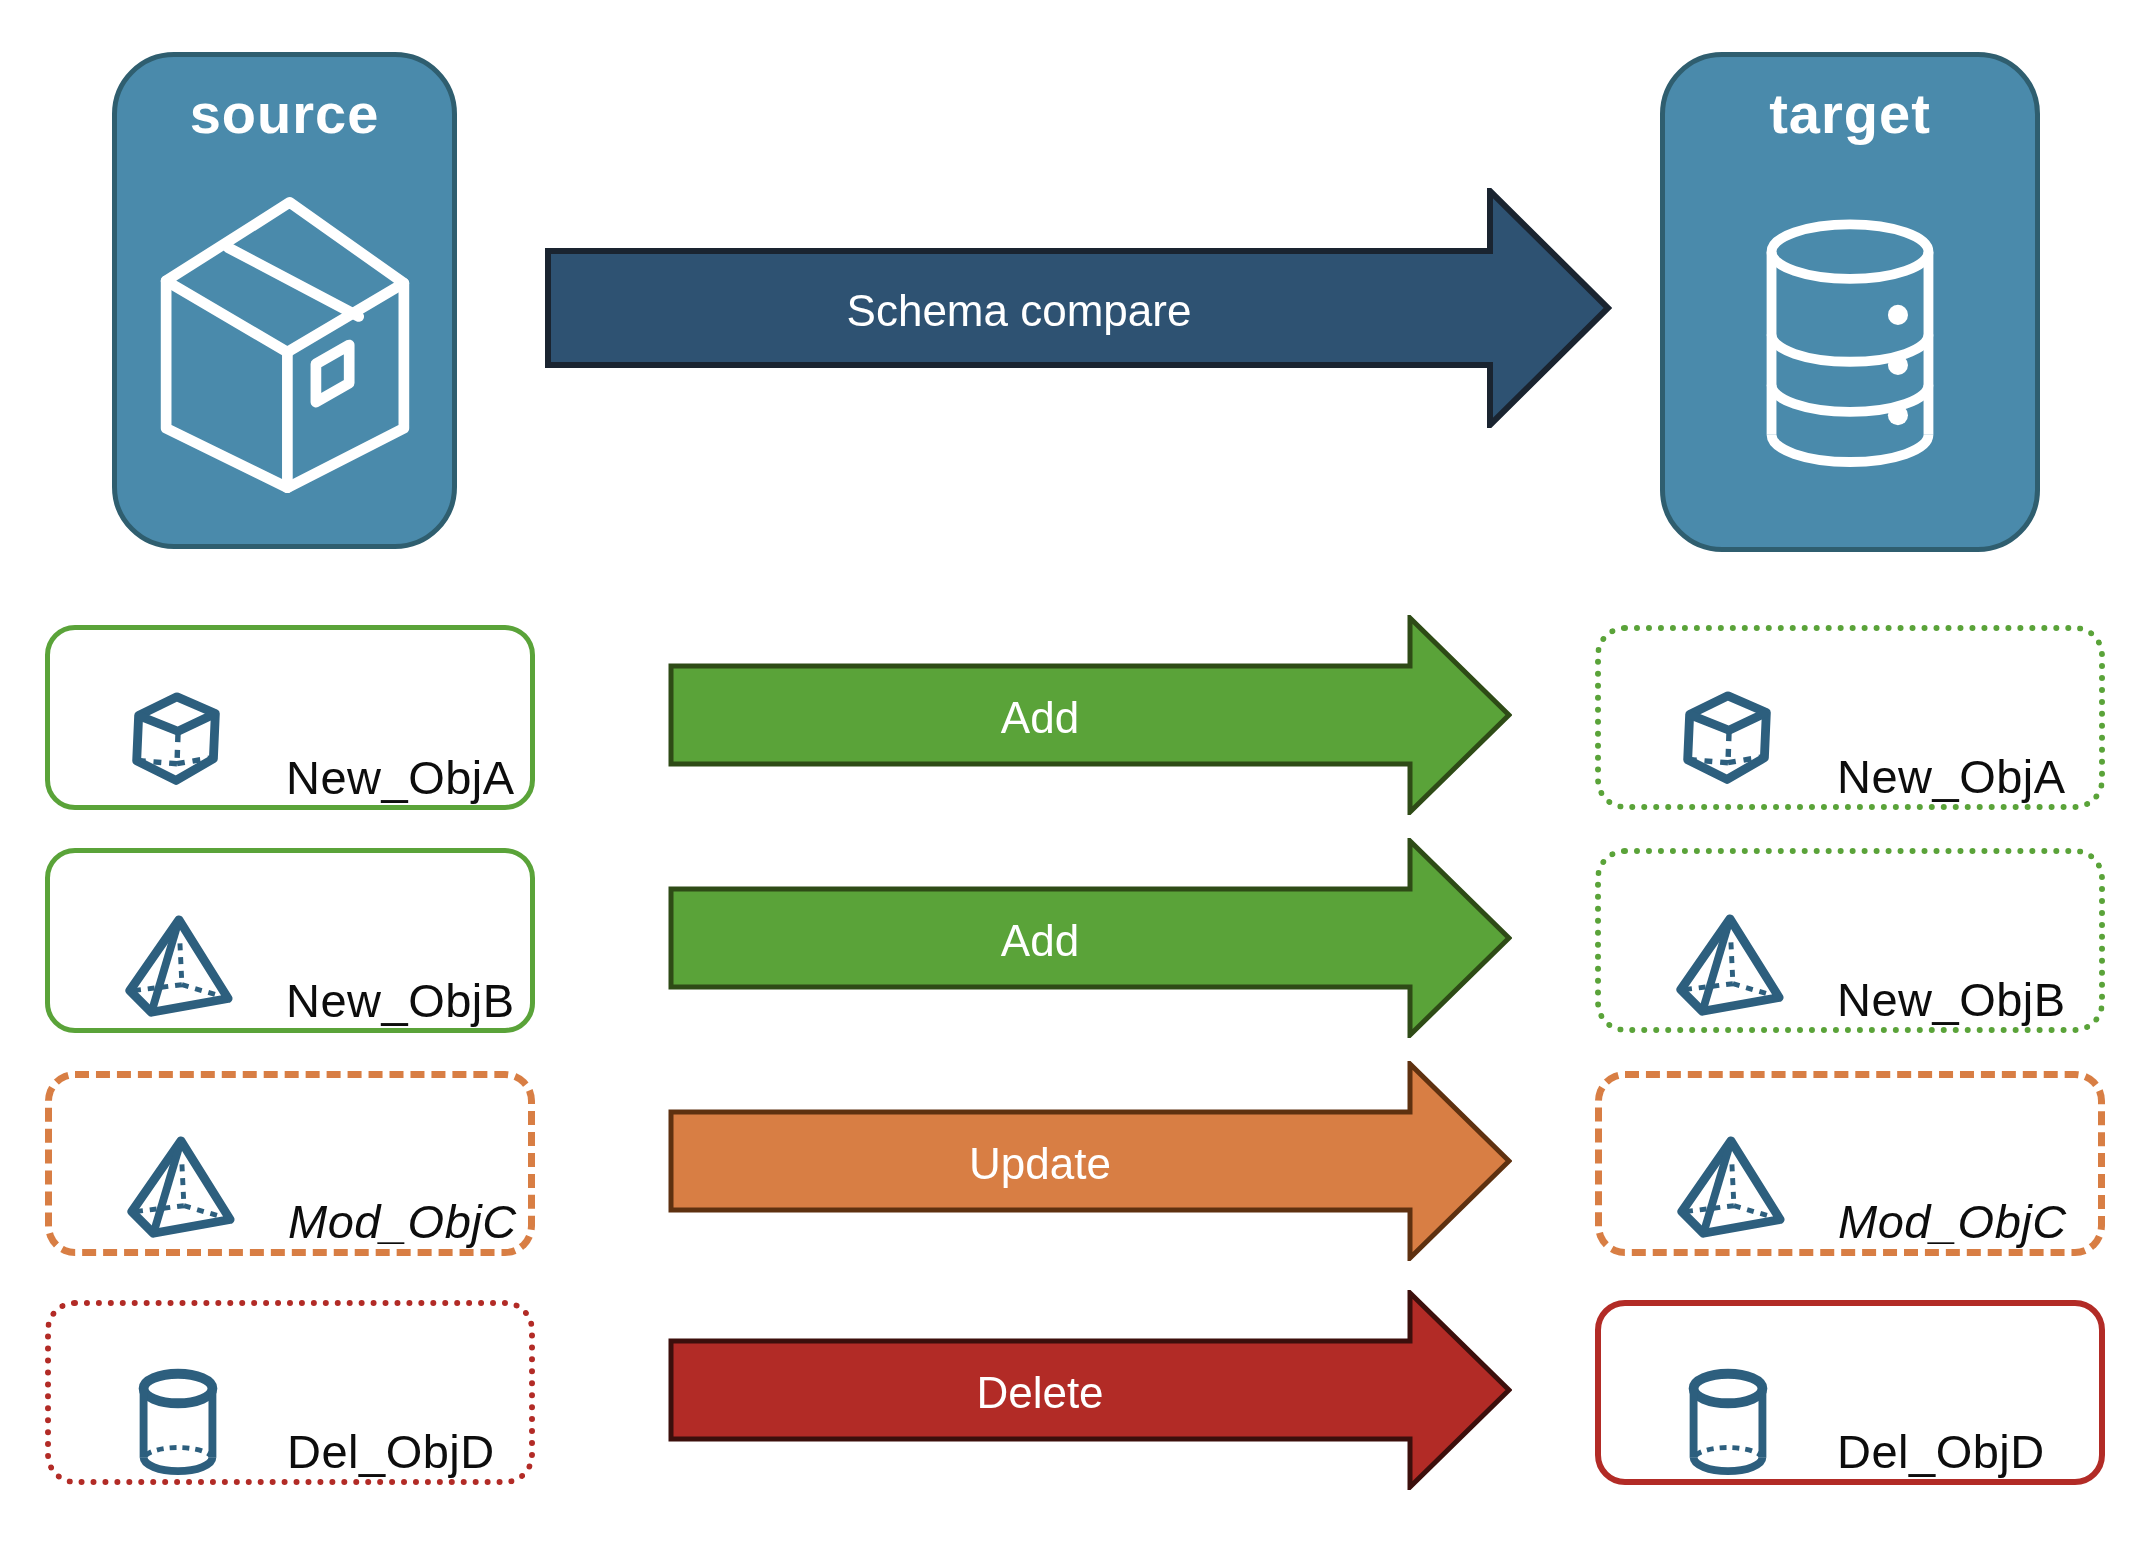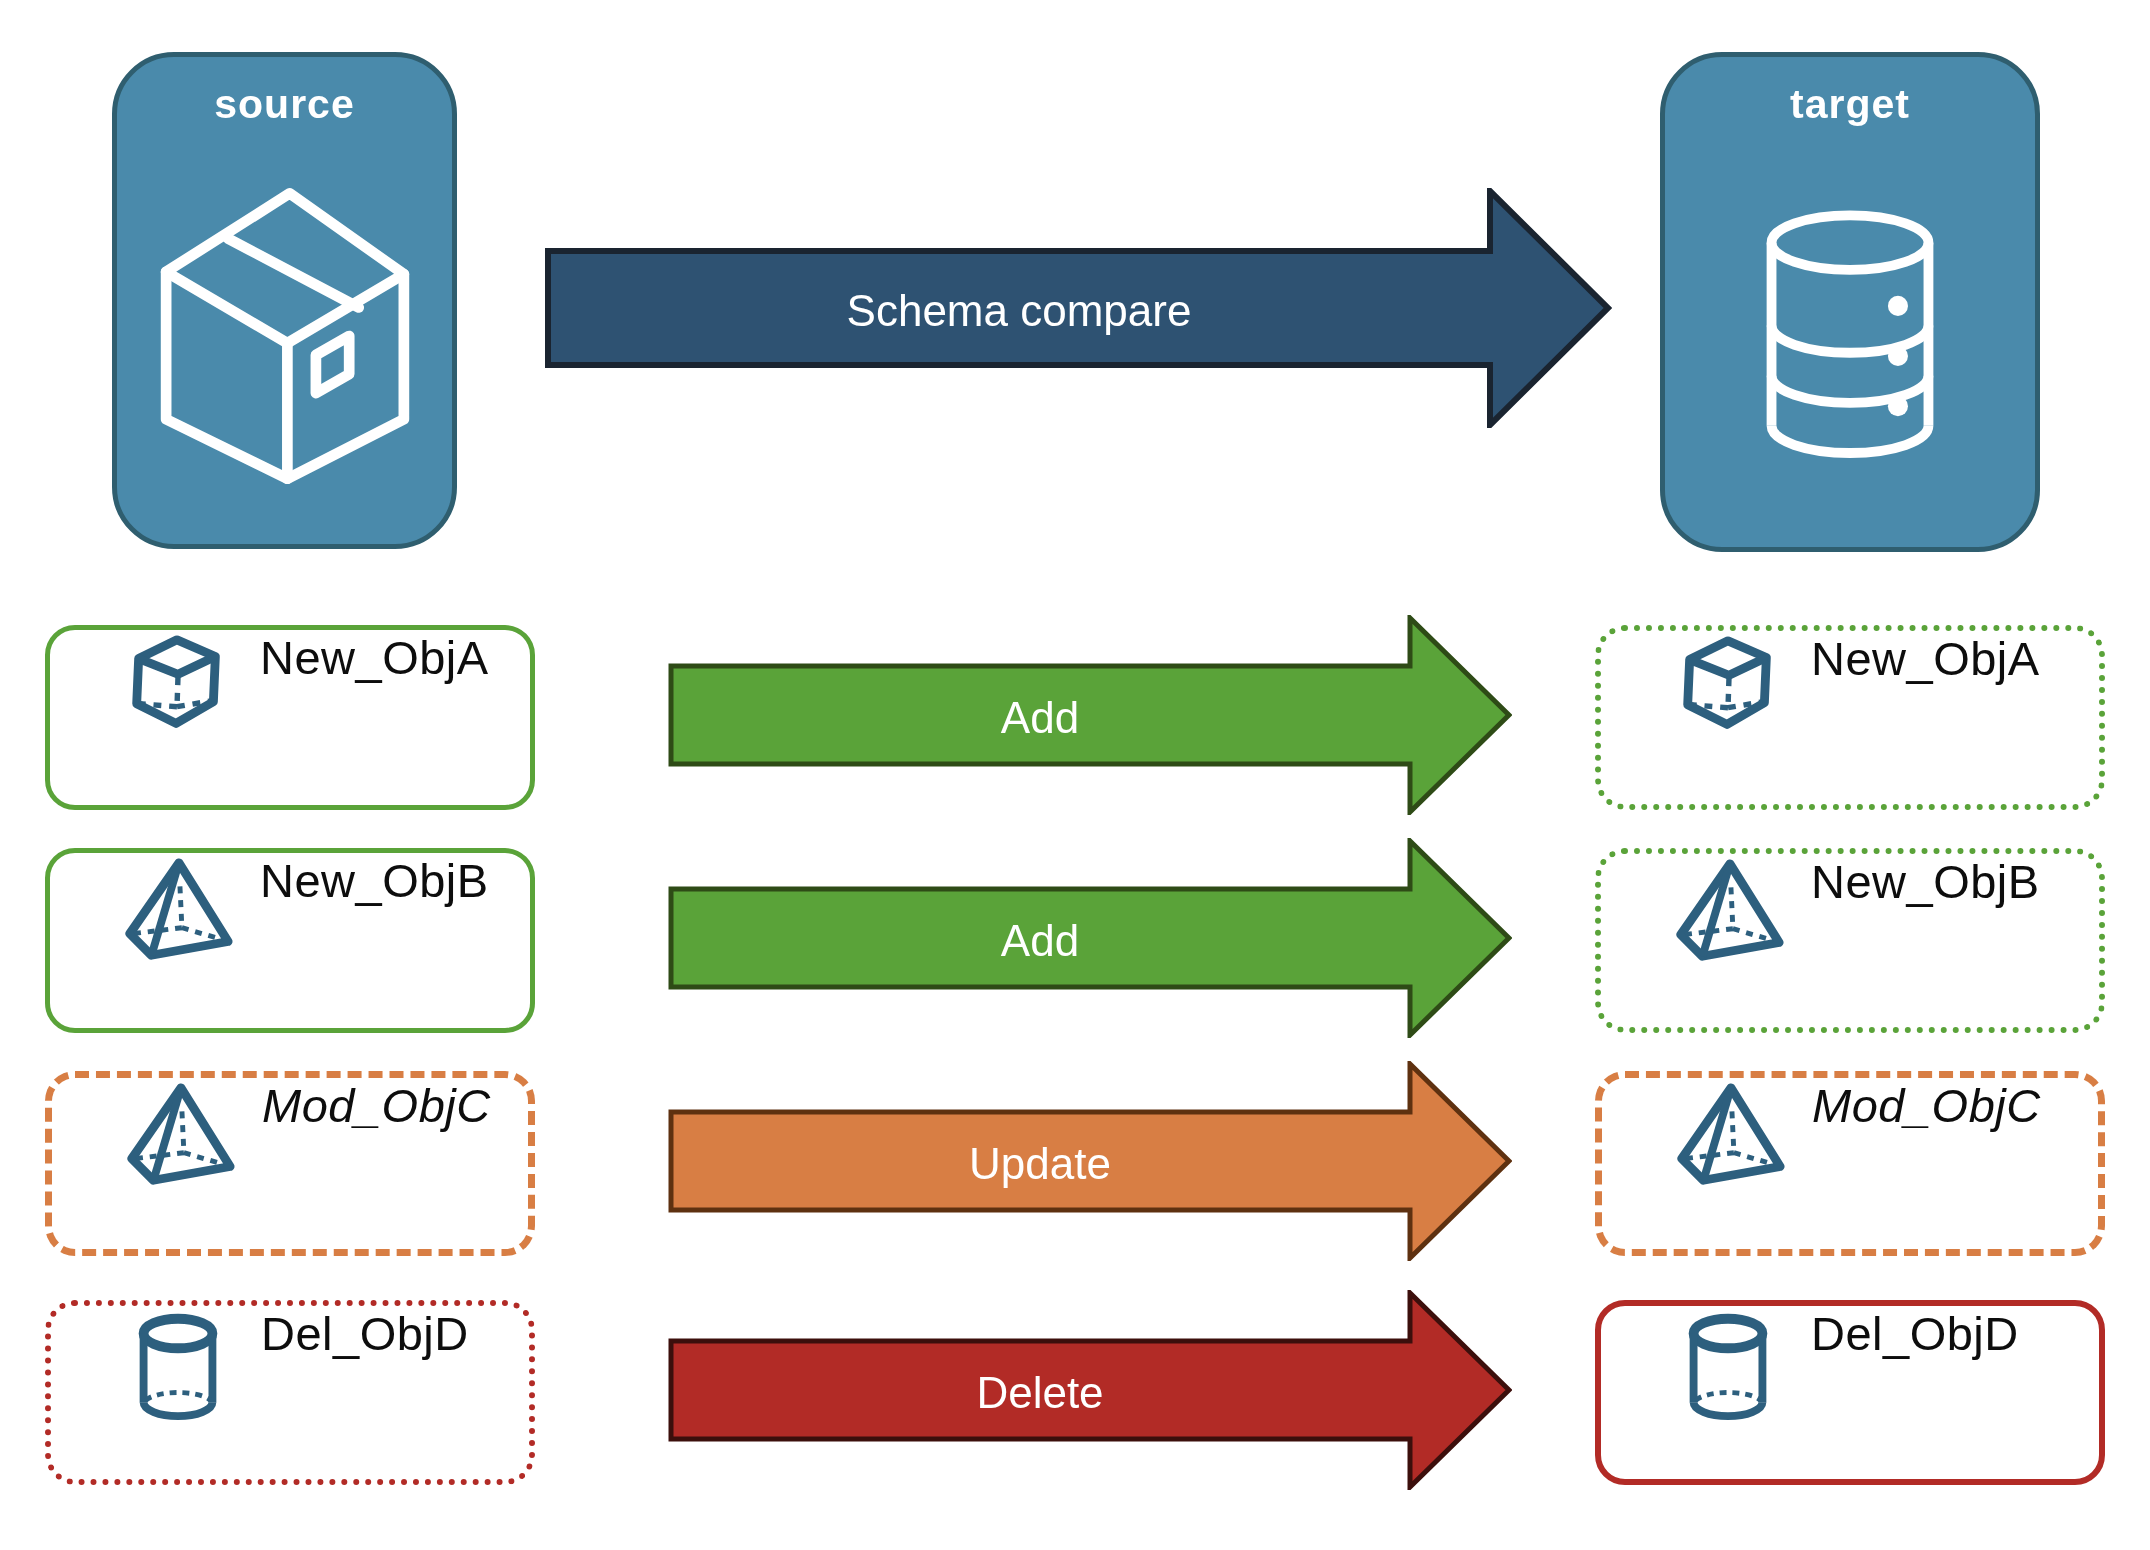--- a/index.html
+++ b/index.html
@@ -16,40 +16,40 @@
   .panel {
     position:absolute;
     background:var(--panel-fill);
     border:5px solid var(--panel-border);
     border-radius:62px;
     display:flex; flex-direction:column; align-items:center;
   }
   .panel-source { left:112px; top:52px; width:345px; height:497px; }
   .panel-target { left:1660px; top:52px; width:380px; height:500px;justify-content:flex-end; }
   .panel-label {
-    color:#ffffff; font-weight:700; font-size:41px;
+    color:#ffffff; font-weight:700; font-size:56px;
     margin-top:24px; letter-spacing:1px;
   }
   .panel-icon { display:flex; align-items:center; justify-content:center; flex:1; }
   .panel-icon svg { display:block; }
 
   
   .compare-arrow { position:absolute; left:545px; top:188px; width:1067px; height:240px; }
   .compare-arrow polygon { fill:var(--compare-fill); stroke:var(--compare-stroke); stroke-width:6; }
   .arrow-text {
     fill:#ffffff; font-family:"Liberation Sans","DejaVu Sans",sans-serif;
     font-size:44px; text-anchor:middle; dominant-baseline:central;
   }
 
   
   .objbox {
     position:absolute; height:185px; border-radius:30px;
     background:#ffffff;
-    display:flex; align-items:flex-start;
-    padding-left:68px; gap:24px;
+    display:flex; align-items:flex-end;
+    padding-left:68px; gap:50px;
   }
   .objbox.left  { left:45px;  width:490px; }
   .objbox.right { left:1595px; width:510px; }
   .b-green-solid   { border:5px solid  var(--green); }
   .b-green-dotted  { border:6px dotted var(--green); }
   .b-orange-dashed { border:7px dashed var(--orange);font-style:italic; }
   .b-red-dotted    { border:6px dotted var(--red); }
   .b-red-solid     { border:6px solid  var(--red); }
   .obj-icon svg { width:118px; height:118px; display:block; }
   .obj-label { font-size:47px; color:var(--ink); letter-spacing:0.5px; white-space:nowrap; }

